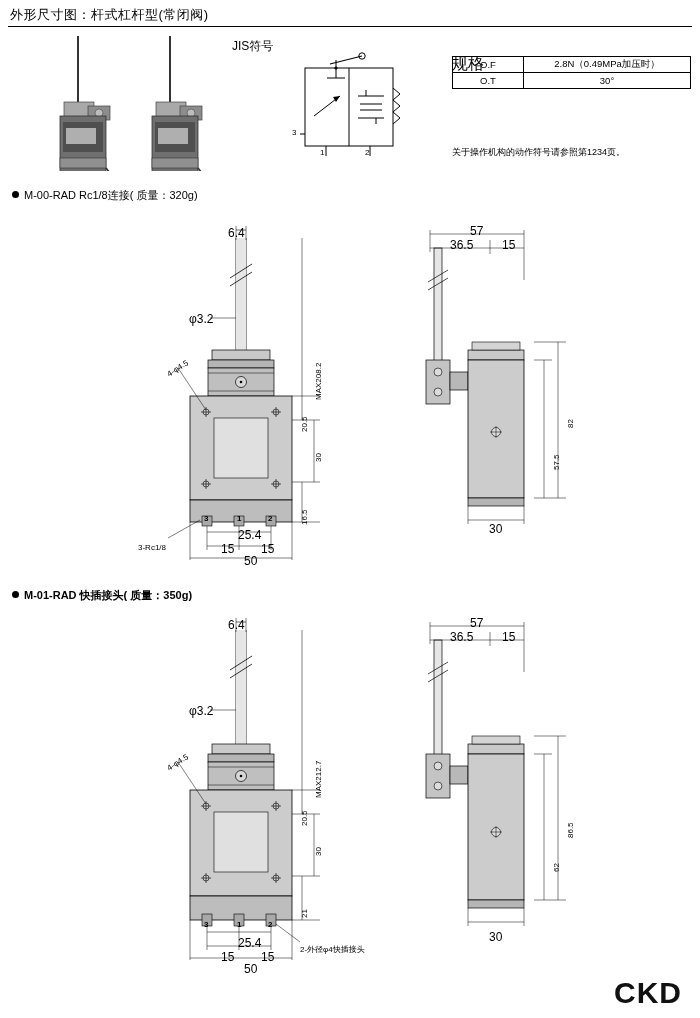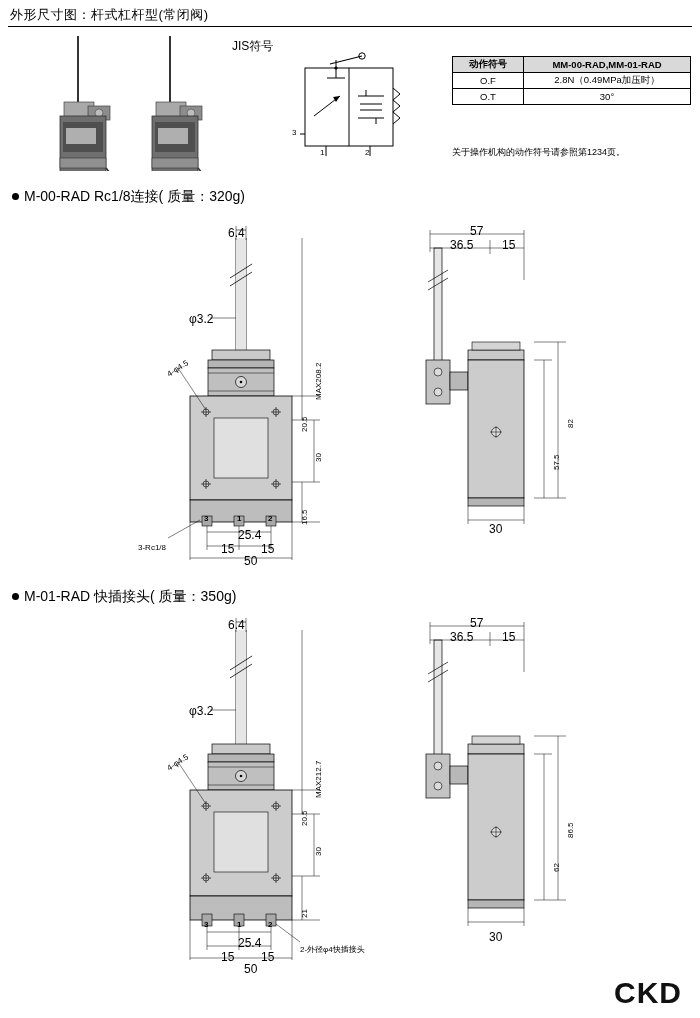--- a/index.html
+++ b/index.html
@@ -33,21 +33,21 @@
   }
   table.spec th,table.spec td{
     border:1px solid #000;padding:1px 4px;text-align:center;height:13px;
   }
   table.spec th{background:#d9d9d9;font-weight:bold;}
   table.spec td.k{width:62px;margin-left:32px;}
   table.spec td.v{width:158px;}
   .spec-note{left:452px;top:146px;font-size:9px;}
 
   
-  .sec-head{font-size:14px;text-align:right;}
+  .sec-head{font-size:11px;text-align:right;}
   .bullet{
     display:inline-block;width:7px;height:7px;border-radius:50%;
     background:#000;margin-right:5px;vertical-align:1px;
   }
   .dim{font-size:12px;position:absolute;white-space:nowrap;}
   .dimv{font-size:8px;position:absolute;white-space:nowrap;
         transform:rotate(-90deg);transform-origin:0 0;}
   .lab{font-size:8px;position:absolute;white-space:nowrap;}
 
   .ckd{
@@ -122,24 +122,20 @@
       <line x1="70" y1="102" x2="70" y2="112" stroke="#000" stroke-width="1"></line>
     </svg>
   </div>
   <div class="abs lab" style="left:292px;top:128px;">3</div>
   <div class="abs lab" style="left:320px;top:148px;">1</div>
   <div class="abs lab" style="left:365px;top:148px;">2</div>
 
   <div class="abs spec-label">规格</div>
   <table class="spec">
     <tbody>
-        <tr>
-      <th class="k">动作符号</th>
-      <th class="v">MM-00-RAD,MM-01-RAD</th>
-    </tr>
     <tr>
       <td class="k">O.F</td>
       <td class="v">2.8N（0.49MPa加压时）</td>
     </tr>
     <tr>
       <td class="k">O.T</td>
       <td class="v">30°</td>
     </tr>
   </tbody>
     </table>
@@ -286,21 +282,21 @@
       </g>
     </svg>
   </div>
   <div class="abs dim" style="left:470px;top:224px;">57</div>
   <div class="abs dim" style="left:450px;top:238px;">36.5</div>
   <div class="abs dim" style="left:502px;top:238px;">15</div>
   <div class="abs dimv" style="left:566px;top:428px;">82</div>
   <div class="abs dimv" style="left:552px;top:470px;">57.5</div>
   <div class="abs dim" style="left:489px;top:522px;">30</div>
 
-  <div class="abs sec-head" style="left:12px;top:588px;">
+  <div class="abs sec-head" style="left:12px;top:588px;font-weight:bold;">
     <span class="bullet"></span><span>M-01-RAD  快插接头( 质量：350g)</span>
   </div>
 
   <div class="abs" style="left:150px;top:612px;width:210px;height:360px;">
     <svg width="210" height="360" viewBox="0 0 210 360">
       <line x1="86" y1="18" x2="86" y2="140" stroke="#000" stroke-width="0.8"></line>
       <line x1="96" y1="18" x2="96" y2="140" stroke="#000" stroke-width="0.8"></line>
       <rect x="86" y="18" width="10" height="122" fill="#e6e6e6"></rect>
       <line x1="80" y1="58" x2="102" y2="44" stroke="#000" stroke-width="0.8"></line>
       <line x1="80" y1="66" x2="102" y2="52" stroke="#000" stroke-width="0.8"></line>

